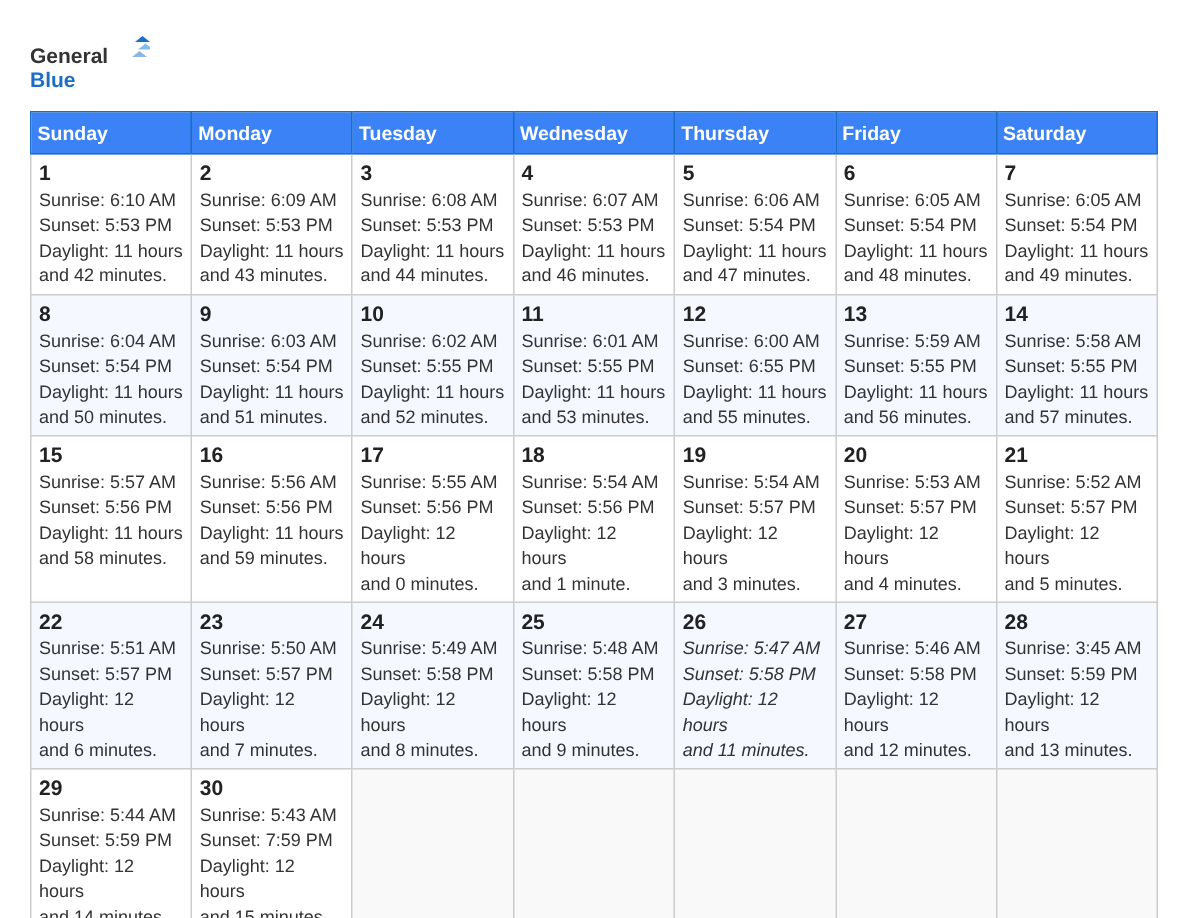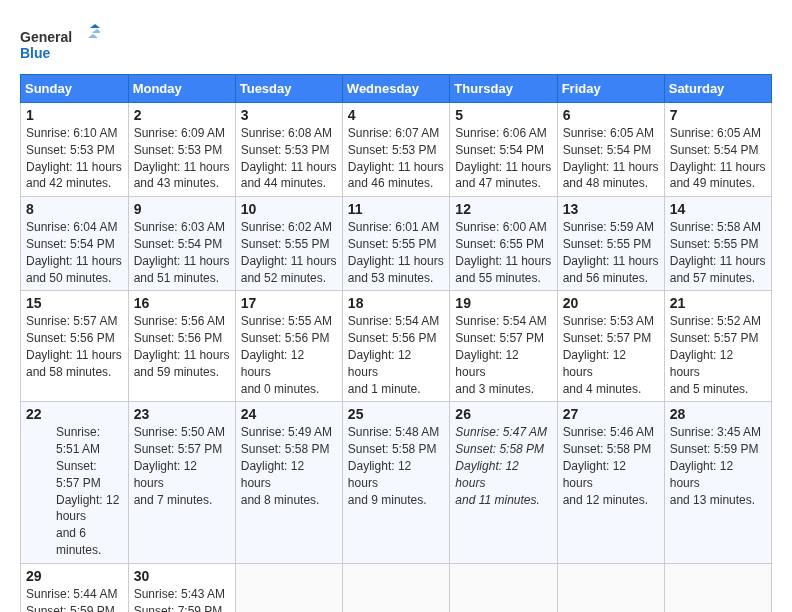--- a/index.html
+++ b/index.html
@@ -256,21 +256,21 @@
           <span class="day-number">21</span>
           <div class="day-info" style="white-space: pre-line;">Sunrise: 5:52 AM
 Sunset: 5:57 PM
 Daylight: 12 hours
 and 5 minutes.</div>
         </td>
       </tr>
       <tr>
         <td>
           <span class="day-number">22</span>
-          <div class="day-info" style="white-space: pre-line; margin-left: 30px;">Sunrise: 5:51 AM
+          <div class="day-info" style="white-space: pre-line;">Sunrise: 5:51 AM
 Sunset: 5:57 PM
 Daylight: 12 hours
 and 6 minutes.</div>
         </td>
         <td>
           <span class="day-number">23</span>
           <div class="day-info" style="white-space: pre-line;">Sunrise: 5:50 AM
 Sunset: 5:57 PM
 Daylight: 12 hours
 and 7 minutes.</div>

